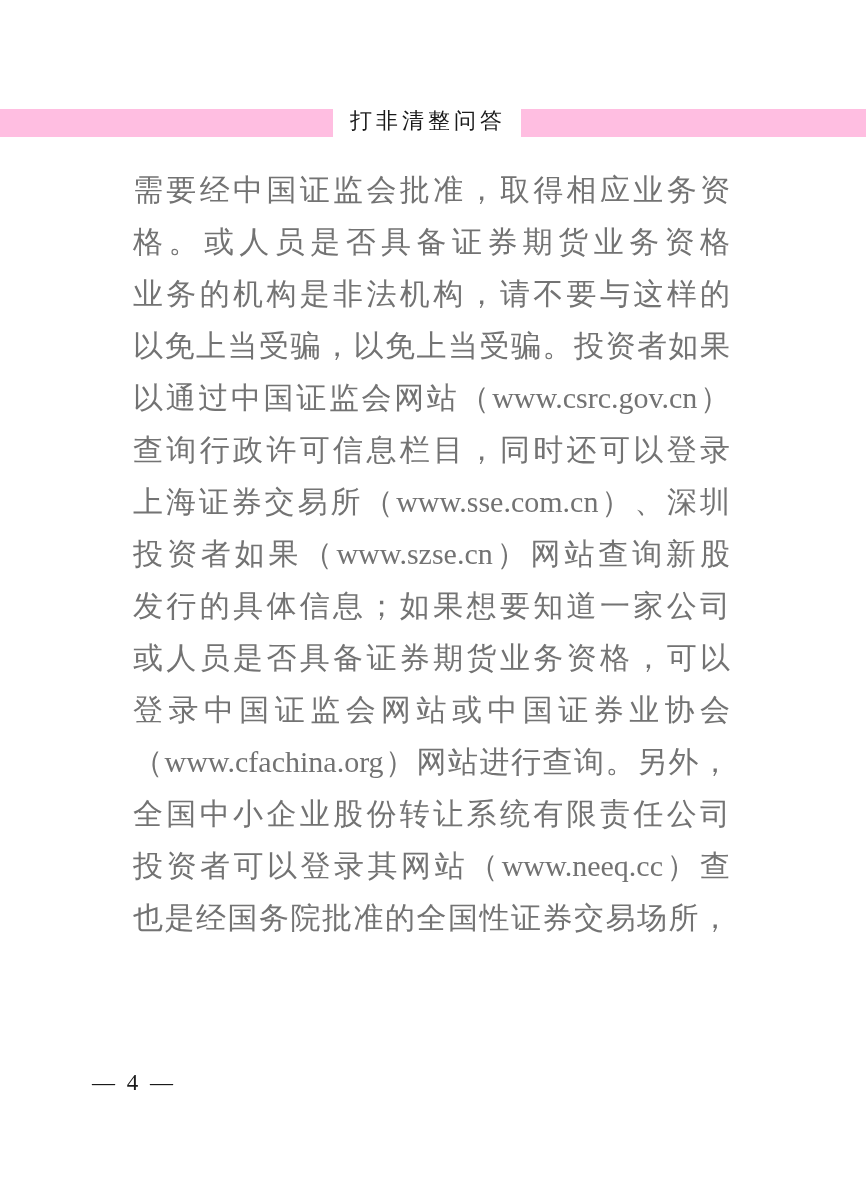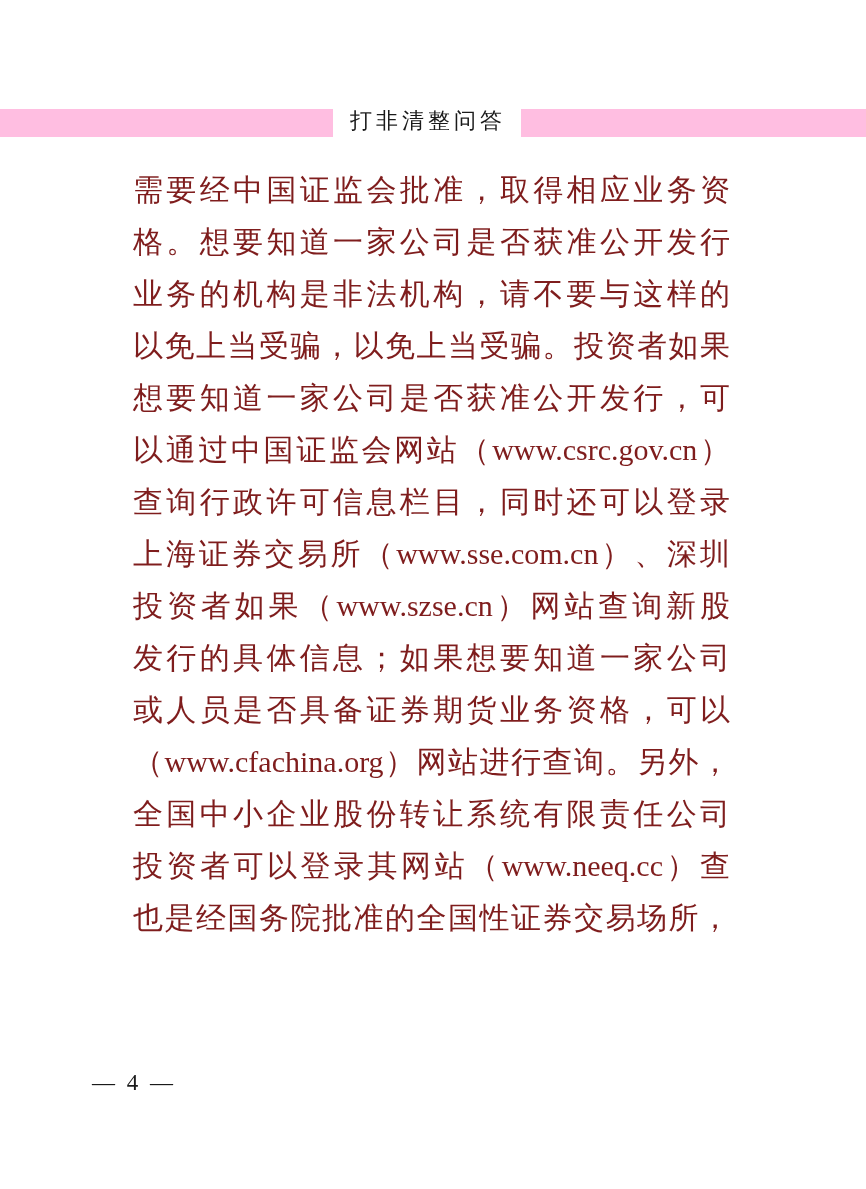--- a/index.html
+++ b/index.html
@@ -50,21 +50,21 @@
   .content {
     position: absolute;
     left: 133px;
     top: 164px;
     width: 597px;
   }
   .line {
     height: 52px;
     line-height: 52px;
     font-size: 30px;
-    color: #7f1d1d;
+    color: #737373;
     white-space: nowrap;
     text-align: justify;
     text-align-last: justify;
   }
 
   
   .footer {
     position: absolute;
     left: 92px;
     top: 1068px;
@@ -82,30 +82,30 @@
 <div class="page">
 
   <div class="header">
     <div class="rule rule-left"></div>
     <div class="header-title">打非清整问答</div>
     <div class="rule rule-right"></div>
   </div>
 
   <div class="content">
     <div class="line">需要经中国证监会批准，取得相应业务资</div>
-    <div class="line">格。想要知道一家公司是否获准公开发行</div>
+    <div class="line">格。或人员是否具备证券期货业务资格</div>
     <div class="line">业务的机构是非法机构，请不要与这样的</div>
     <div class="line">以免上当受骗，以免上当受骗。投资者如果</div>
-    <div class="line">想要知道一家公司是否获准公开发行，可</div>
     <div class="line">以通过中国证监会网站（www.csrc.gov.cn）</div>
     <div class="line">查询行政许可信息栏目，同时还可以登录</div>
     <div class="line">上海证券交易所（www.sse.com.cn）、深圳</div>
     <div class="line">投资者如果（www.szse.cn）网站查询新股</div>
     <div class="line">发行的具体信息；如果想要知道一家公司</div>
     <div class="line">或人员是否具备证券期货业务资格，可以</div>
+    <div class="line">登录中国证监会网站或中国证券业协会</div>
     <div class="line">（www.cfachina.org）网站进行查询。另外，</div>
     <div class="line">全国中小企业股份转让系统有限责任公司</div>
     <div class="line">投资者可以登录其网站（www.neeq.cc）查</div>
     <div class="line">也是经国务院批准的全国性证券交易场所，</div>
   </div>
 
   <div class="footer">
     <span>— 4 —</span>
   </div>
 

